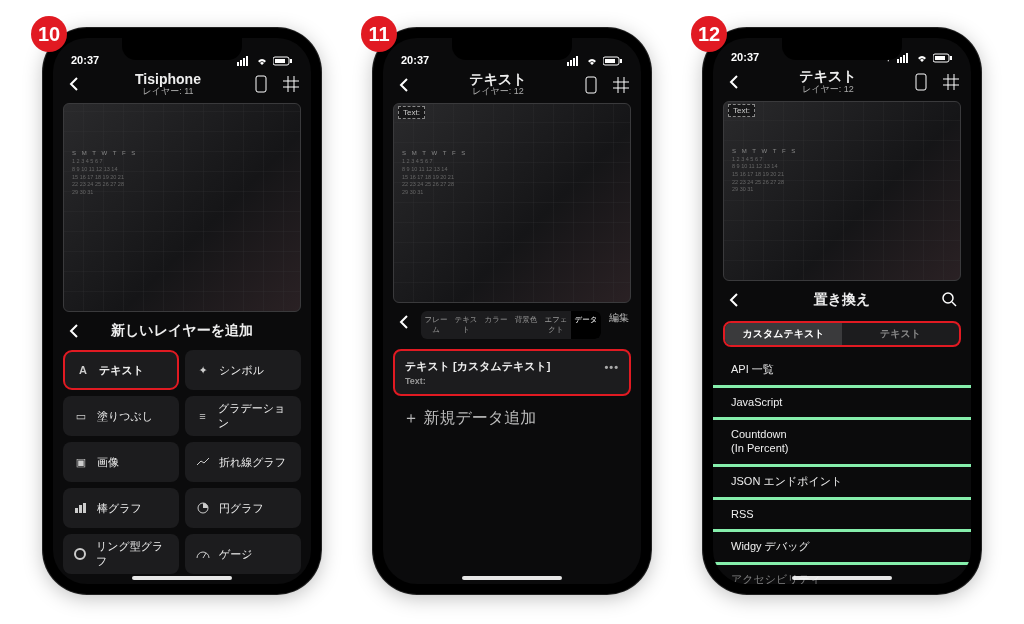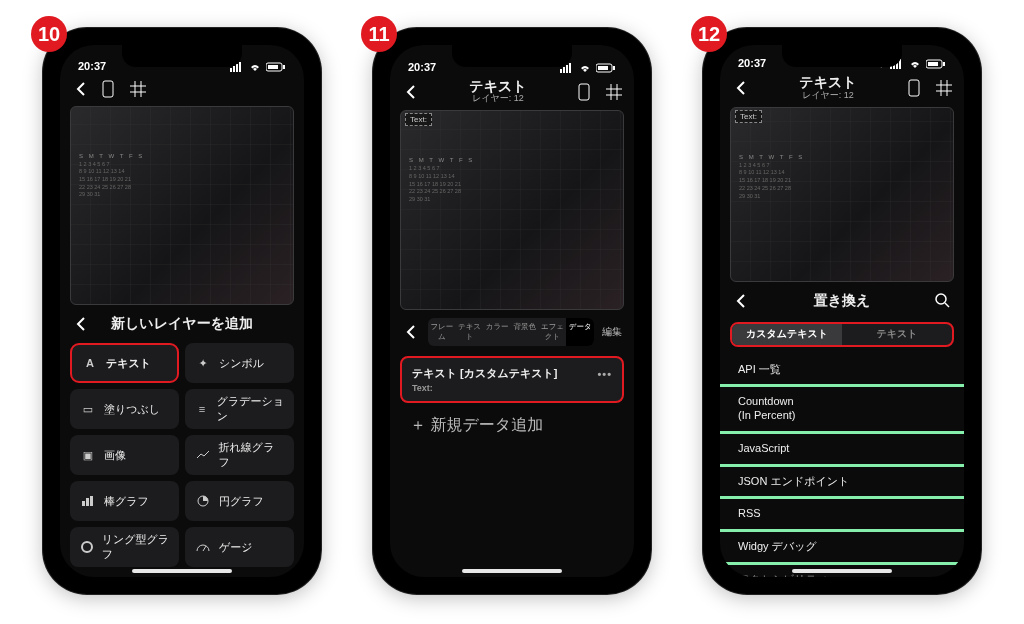--- a/index.html
+++ b/index.html
@@ -29,21 +29,21 @@
     display: flex;
     align-items: center;
     justify-content: center;
     z-index: 5;
   }
   .phone {
     width: 278px;
     height: 566px;
     background: #000;
     border-radius: 44px;
-    padding: 17px;
+    padding: 10px;
     box-shadow: 0 0 0 1px #222, 0 4px 20px rgba(0,0,0,.25);
     position: relative;
   }
   .screen {
     width: 100%; height: 100%;
     background: #0b0b0c;
     border-radius: 34px;
     overflow: hidden;
     position: relative;
     color: #eee;
@@ -155,21 +155,20 @@
     color: #eee;
   }
   .tile .ico { width:16px;height:16px;display:flex;align-items:center;justify-content:center;color:#ccc;}
   .hilite {
     border: 2.5px solid #e11a22;
     border-radius: 9px;
     font-weight: bold;
   }
   .seg-row {
     display: flex;
-    align-items: center;
     gap: 6px;
     padding: 8px 10px 4px;
   }
   .seg {
     flex: 1;
     display: flex;
     background: #1c1c1e;
     border-radius: 6px;
     overflow: hidden;
   }
@@ -259,20 +258,24 @@
                 <rect x="17" y="3" width="2" height="4" fill="#fff"></rect>
               </svg>
           </div>
         </div>
         <div class="title-bar">
           <div class="back-chev">
             <svg width="12" height="16" viewBox="0 0 12 16">
                 <path d="M9 2 L3 8 L9 14" stroke="#fff" stroke-width="2" fill="none"></path>
               </svg>
           </div>
+          <div class="title-center">
+            <div class="title-main">Tisiphone</div>
+            <div class="title-sub">レイヤー: 11</div>
+          </div>
           <div class="title-icons">
             <div class="icon-btn">
                 <svg width="12" height="18">
                   <rect x="1" y="1" width="10" height="16" rx="2" fill="none" stroke="#fff"></rect>
                 </svg>
               </div>
             <div class="icon-btn">
                 <svg width="16" height="16">
                   <path d="M0 5 H16 M0 11 H16 M5 0 V16 M11 0 V16" stroke="#fff"></path>
                 </svg>
@@ -514,23 +517,23 @@
                 <circle cx="7" cy="7" r="5" fill="none" stroke="#fff" stroke-width="1.5"></circle>
                 <line x1="11" y1="11" x2="15" y2="15" stroke="#fff" stroke-width="1.5"></line>
               </svg></div>
         </div>
         <div class="seg2 hilite">
           <span class="active">カスタムテキスト</span>
           <span>テキスト</span>
         </div>
         <div class="list">
           <div class="list-item">API 一覧</div>
+          <div class="list-item">JavaScript</div>
           <div class="list-item" style="white-space:pre-line">Countdown
 (In Percent)</div>
-          <div class="list-item">JavaScript</div>
           <div class="list-item" style="white-space:pre-line">JSON エンドポイント</div>
           <div class="list-item">RSS</div>
           <div class="list-item">Widgy デバッグ</div>
           <div class="list-item" style="opacity:.5">アクセシビリティ</div>
         </div>
         <div class="home-ind"></div>
       </div>
     </div>
   </div>
 

